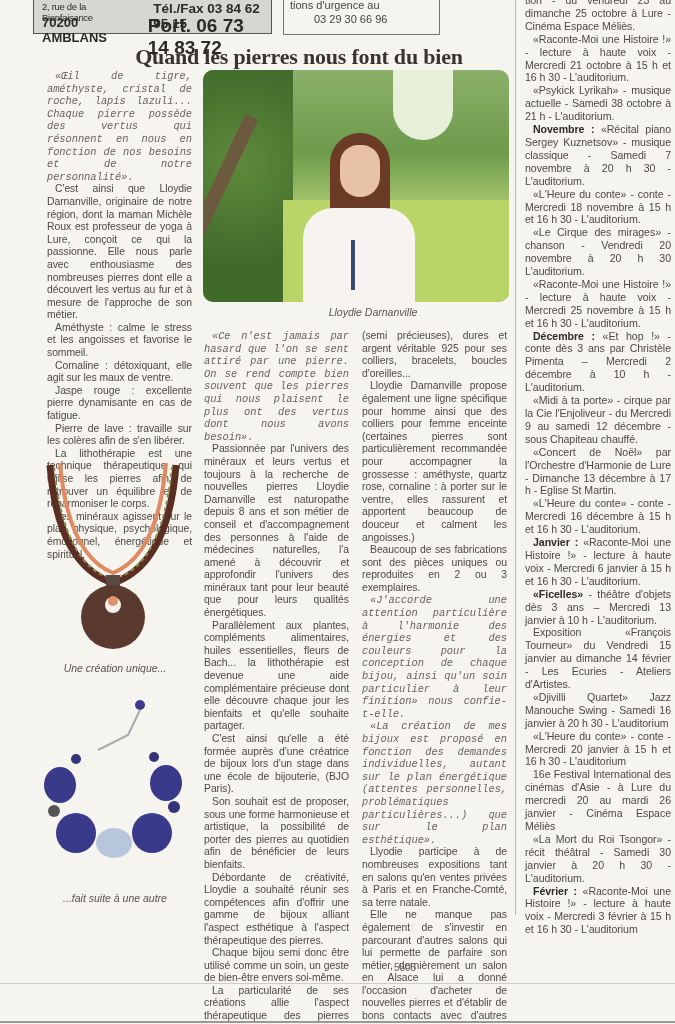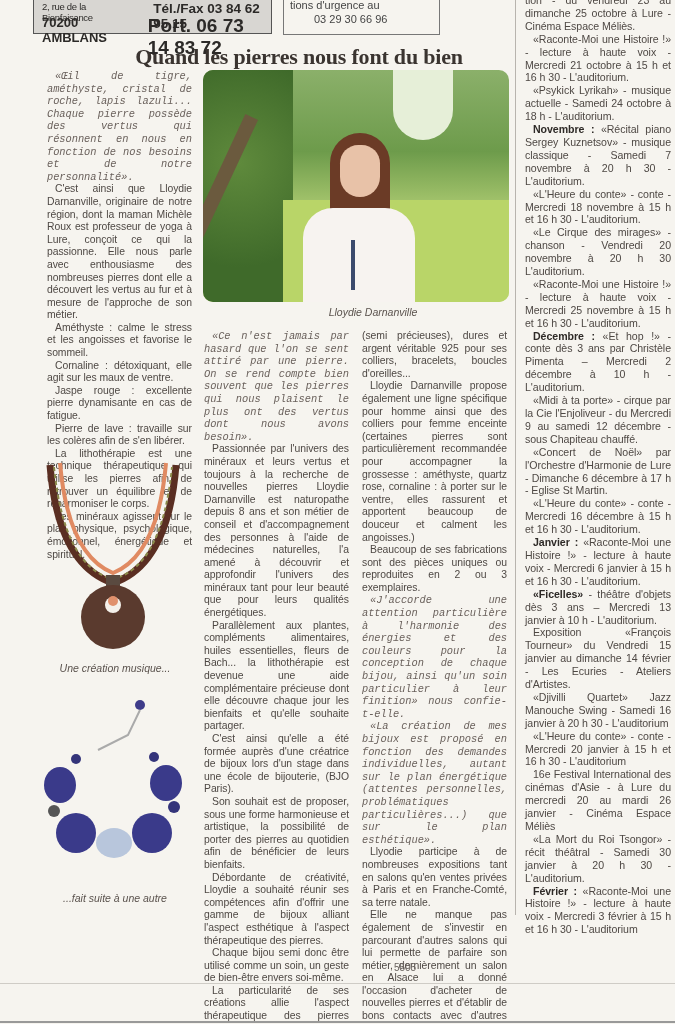--- a/index.html
+++ b/index.html
@@ -123,21 +123,21 @@
 
   <svg class="jewel1" viewBox="0 0 150 195">
     <path d="M12 10 Q 20 110 75 128 Q 130 110 138 10" fill="none" stroke="#5a2e22" stroke-width="7"></path>
     <path d="M22 8 Q 30 100 75 118 Q 120 100 128 8" fill="none" stroke="#e08a62" stroke-width="4"></path>
     <path d="M16 12 Q 26 112 75 124 Q 124 112 134 12" fill="none" stroke="#8b8a4a" stroke-width="2" stroke-dasharray="4 3"></path>
     <rect x="68" y="120" width="14" height="14" fill="#5a4a40"></rect>
     <circle cx="75" cy="162" r="32" fill="#5a3a2e"></circle>
     <circle cx="75" cy="150" r="8" fill="#f4f0ea"></circle>
     <circle cx="75" cy="146" r="5" fill="#e0906c"></circle>
   </svg>
-  <div class="caption cap-j1">Une création musique...</div>
+  <div class="caption cap-j1">Une création unique...</div>
 
   <svg class="jewel2" viewBox="0 0 150 170">
     <circle cx="102" cy="10" r="5" fill="#3e3c8a"></circle>
     <path d="M102 15 L 90 40 L 60 55" fill="none" stroke="#aaa" stroke-width="2"></path>
     <ellipse cx="22" cy="90" rx="16" ry="18" fill="#3a3a8a"></ellipse>
     <ellipse cx="128" cy="88" rx="16" ry="18" fill="#3a3a8a"></ellipse>
     <ellipse cx="38" cy="138" rx="20" ry="20" fill="#3a3a8a"></ellipse>
     <ellipse cx="114" cy="138" rx="20" ry="20" fill="#3a3a8a"></ellipse>
     <ellipse cx="76" cy="148" rx="18" ry="15" fill="#b8c6dc"></ellipse>
     <circle cx="38" cy="64" r="5" fill="#34347a"></circle>
@@ -168,28 +168,28 @@
       <p>Elle ne manque pas également de s'investir en parcourant d'autres salons qui lui permette de parfaire son métier, dernièrement un salon en Alsace lui a donné l'occasion d'acheter de nouvelles pierres et d'établir de bons contacts avec d'autres professionnels du métier.</p>
       <p>Prochaine exposition : Salon Zen à Paris du 1er au 5 octobre.</p>
       <p>Vente privée sur le secteur :</p>
       <p>Magny-Vernois : Début décembre.</p>
       <p>N'hésitez pas à prendre contact :</p>
     </div>
 
   <div class="col c4">
       <p style="text-indent: 0px;"><span>tion - du vendredi 23 au dimanche 25 octobre à Lure - Cinéma Espace Méliès.</span></p>
       <p><span>«Raconte-Moi une Histoire !» - lecture à haute voix - Mercredi 21 octobre à 15 h et 16 h 30 - L'auditorium.</span></p>
-      <p><span>«Psykick Lyrikah» - musique actuelle - Samedi 24 octobre à 18 h - L'auditorium.</span></p>
+      <p><span>«Psykick Lyrikah» - musique actuelle - Samedi 38 octobre à 21 h - L'auditorium.</span></p>
       <p><b>Novembre :</b><span> «Récital piano Sergey Kuznetsov» - musique classique - Samedi 7 novembre à 20 h 30 - L'auditorium.</span></p>
       <p><span>«L'Heure du conte» - conte - Mercredi 18 novembre à 15 h et 16 h 30 - L'auditorium.</span></p>
       <p><span>«Le Cirque des mirages» - chanson - Vendredi 20 novembre à 20 h 30 L'auditorium.</span></p>
       <p><span>«Raconte-Moi une Histoire !» - lecture à haute voix - Mercredi 25 novembre à 15 h et 16 h 30 - L'auditorium.</span></p>
       <p><b>Décembre :</b><span> «Et hop !» - conte dès 3 ans par Christèle Pimenta – Mercredi 2 décembre à 10 h - L'auditorium.</span></p>
       <p><span>«Midi à ta porte» - cirque par la Cie l'Enjoliveur - du Mercredi 9 au samedi 12 décembre - sous Chapiteau chauffé.</span></p>
-      <p><span>«Concert de Noël» par l'Orchestre d'Harmonie de Lure - Dimanche 6 décembre à 17 h - Eglise St Martin.</span></p>
+      <p><span>«Concert de Noël» par l'Orchestre d'Harmonie de Lure - Dimanche 13 décembre à 17 h - Eglise St Martin.</span></p>
       <p><span>«L'Heure du conte» - conte - Mercredi 16 décembre à 15 h et 16 h 30 - L'auditorium.</span></p>
       <p><b>Janvier :</b><span> «Raconte-Moi une Histoire !» - lecture à haute voix - Mercredi 6 janvier à 15 h et 16 h 30 - L'auditorium.</span></p>
       <p><b>«Ficelles»</b><span> - théâtre d'objets dès 3 ans – Mercredi 13 janvier à 10 h - L'auditorium.</span></p>
       <p><span>Exposition «François Tourneur» du Vendredi 15 janvier au dimanche 14 février - Les Ecuries - Ateliers d'Artistes.</span></p>
       <p><span>«Djivilli Quartet» Jazz Manouche Swing - Samedi 16 janvier à 20 h 30 - L'auditorium</span></p>
       <p><span>«L'Heure du conte» - conte - Mercredi 20 janvier à 15 h et 16 h 30 - L'auditorium</span></p>
       <p><span>16e Festival International des cinémas d'Asie - à Lure du mercredi 20 au mardi 26 janvier - Cinéma Espace Méliès</span></p>
       <p><span>«La Mort du Roi Tsongor» - récit théâtral - Samedi 30 janvier à 20 h 30 - L'auditorium.</span></p>
       <p><b>Février :</b><span> «Raconte-Moi une Histoire !» - lecture à haute voix - Mercredi 3 février à 15 h et 16 h 30 - L'auditorium</span></p>
     </div>

